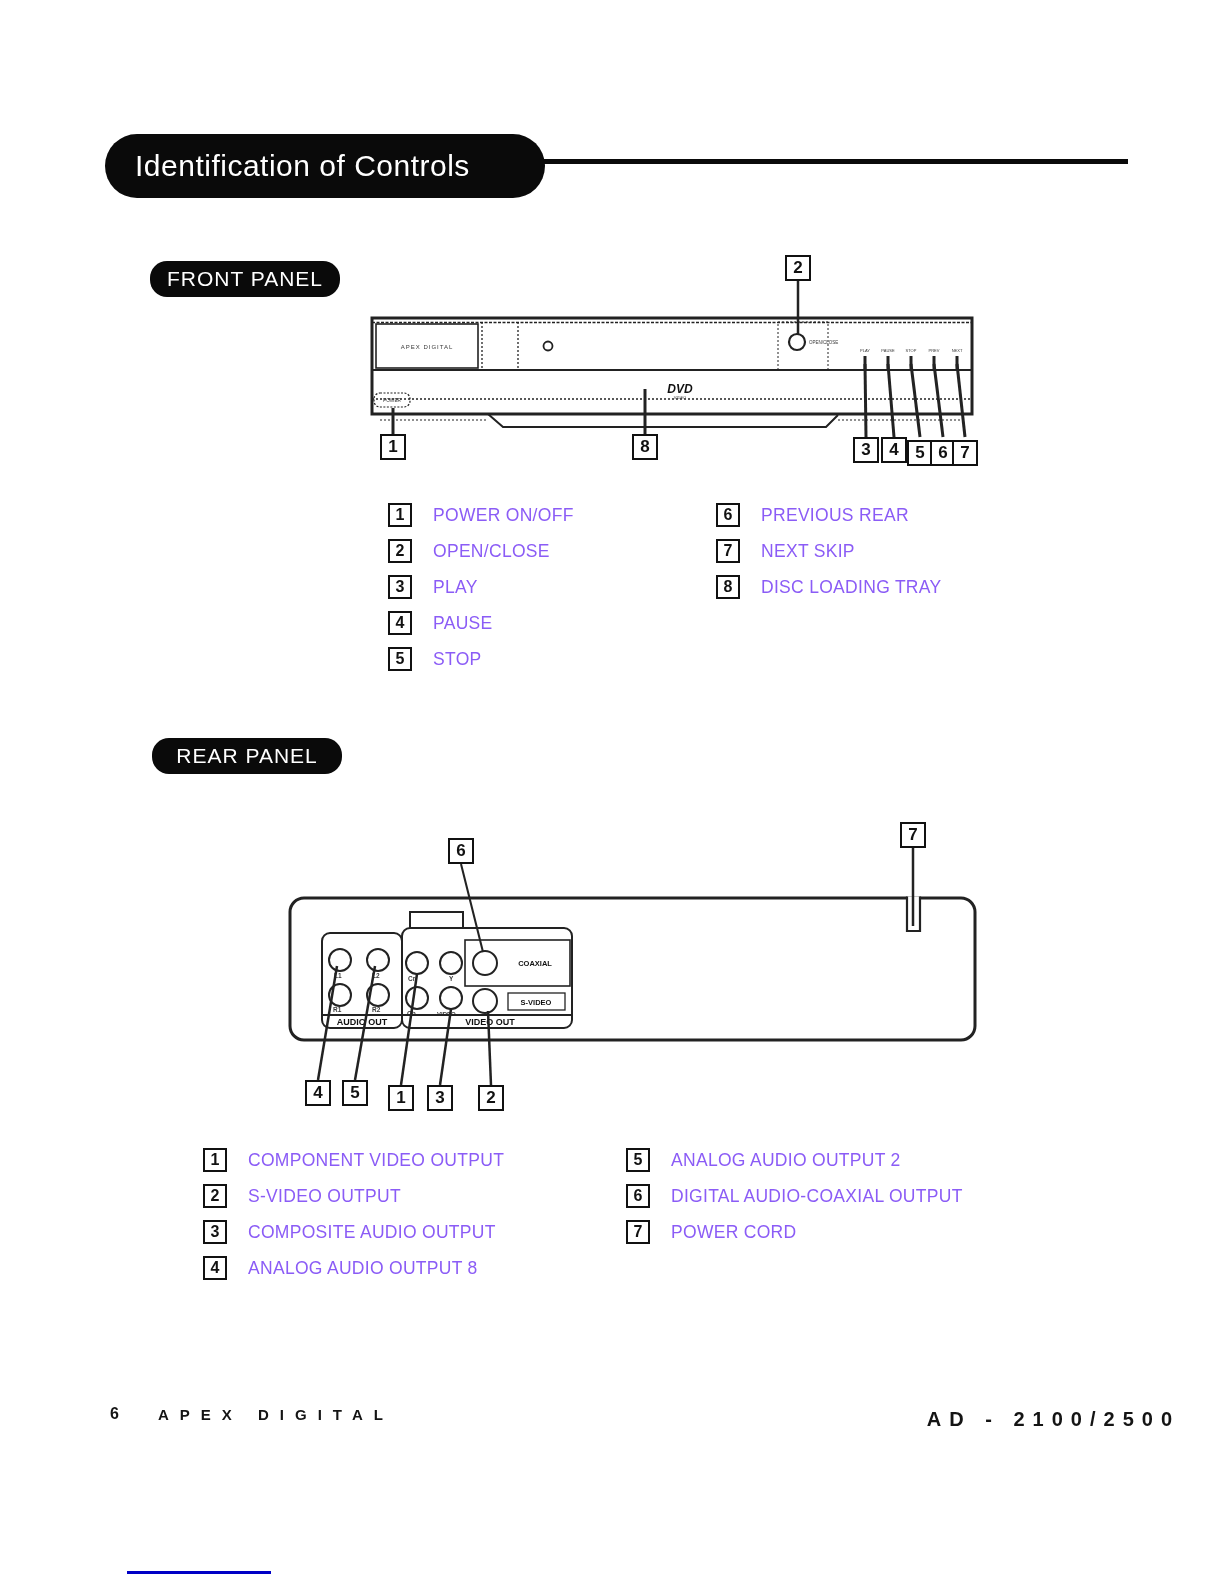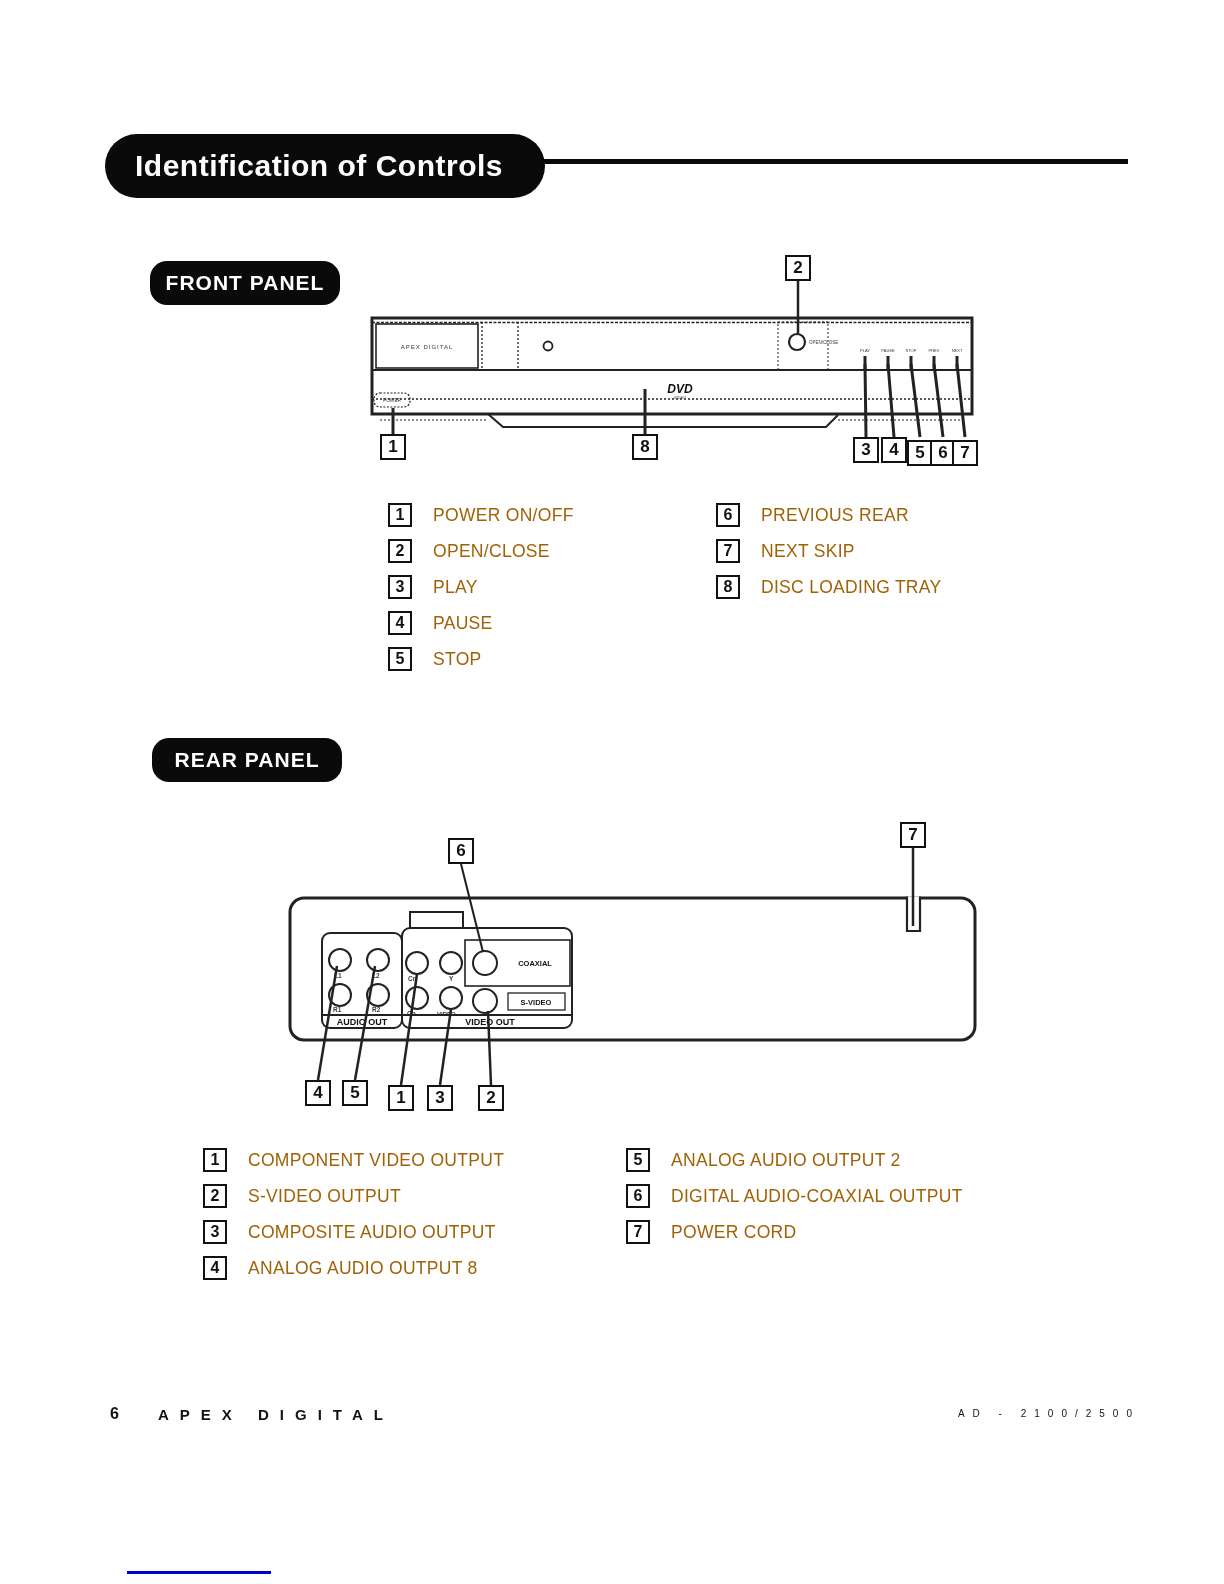--- a/index.html
+++ b/index.html
@@ -1,54 +1,54 @@
 <!DOCTYPE html>
 <html><head>
 <meta charset="utf-8">
 <style>
   html,body{margin:0;padding:0;background:#fff;}
   .page{position:relative;width:1224px;height:1584px;background:#fff;overflow:hidden;
         font-family:"Liberation Sans", sans-serif;color:#141414;}
   
   .title-pill{position:absolute;left:105px;top:134px;width:440px;height:64px;background:#0a0a0a;
               border-radius:32px;display:flex;align-items:center;padding-left:30px;box-sizing:border-box;}
-  .title-pill span{color:#fff;font-size:30px;font-weight:bold;letter-spacing:.5px;}
+  .title-pill span{color:#fff;font-size:30px;font-weight:normal;letter-spacing:.5px;}
   .title-rule{position:absolute;left:540px;top:159px;width:588px;height:5px;background:#0a0a0a;}
   
-  .section-pill{position:absolute;width:190px;height:44px;background:#0a0a0a;border-radius:17px;
-                color:#fff;font-size:21px;font-weight:bold;display:flex;align-items:center;justify-content:center;
+  .section-pill{position:absolute;width:190px;height:36px;background:#0a0a0a;border-radius:17px;
+                color:#fff;font-size:21px;font-weight:normal;display:flex;align-items:center;justify-content:center;
                 letter-spacing:1px;}
   .sp-front{left:150px;top:261px;}
   .sp-rear{left:152px;top:738px;}
   
   .diagram{position:absolute;}
   .diagram svg{position:absolute;left:0;top:0;}
   .d-front{left:360px;top:252px;width:630px;height:230px;}
   .d-rear{left:280px;top:818px;width:700px;height:300px;}
   .ln{stroke:#222;fill:none;}
   .ttx{fill:#3a3a3a;font-family:"Liberation Sans",sans-serif;}
   
   .callout{position:absolute;width:26px;height:26px;background:#fff;border:2.5px solid #111;
            box-sizing:border-box;display:flex;align-items:center;justify-content:center;
            font-size:17px;font-weight:bold;color:#111;}
   
   .legend{position:absolute;}
   .lrow{display:flex;align-items:center;gap:21px;margin-bottom:12px;height:24px;}
   .lbox{width:24px;height:24px;border:2px solid #111;box-sizing:border-box;display:flex;flex:0 0 24px;
         align-items:center;justify-content:center;font-size:16px;font-weight:bold;color:#111;}
-  .ltext{font-size:17.5px;font-weight:500;letter-spacing:.3px;color:#a16207;white-space:nowrap;}
+  .ltext{font-size:17.5px;font-weight:500;letter-spacing:.3px;color:#8b5cf6;white-space:nowrap;}
   .lg-front-left{left:388px;top:503px;}
   .lg-front-right{left:716px;top:503px;}
   .lg-rear-left{left:203px;top:1148px;}
   .lg-rear-right{left:626px;top:1148px;}
   
   .pagenum{position:absolute;left:110px;top:1405px;font-size:16px;font-weight:bold;}
   .f-brand{position:absolute;left:158px;top:1406px;font-size:15px;font-weight:bold;letter-spacing:11px;}
-  .f-model{position:absolute;left:850px;top:1408px;width:290px;text-align:right;font-size:10px;
-           font-weight:normal;letter-spacing:8px;white-space:nowrap;}
+  .f-model{position:absolute;left:890px;top:1408px;width:290px;text-align:right;font-size:20px;
+           font-weight:bold;letter-spacing:8px;white-space:nowrap;}
   .blue-line{position:absolute;left:127px;top:1571px;width:144px;height:3px;background:#0000c6;}
 </style>
 </head>
 <body>
 
 <div class="page">
 
   <div class="title-pill">
     <span>Identification of Controls</span>
   </div>

